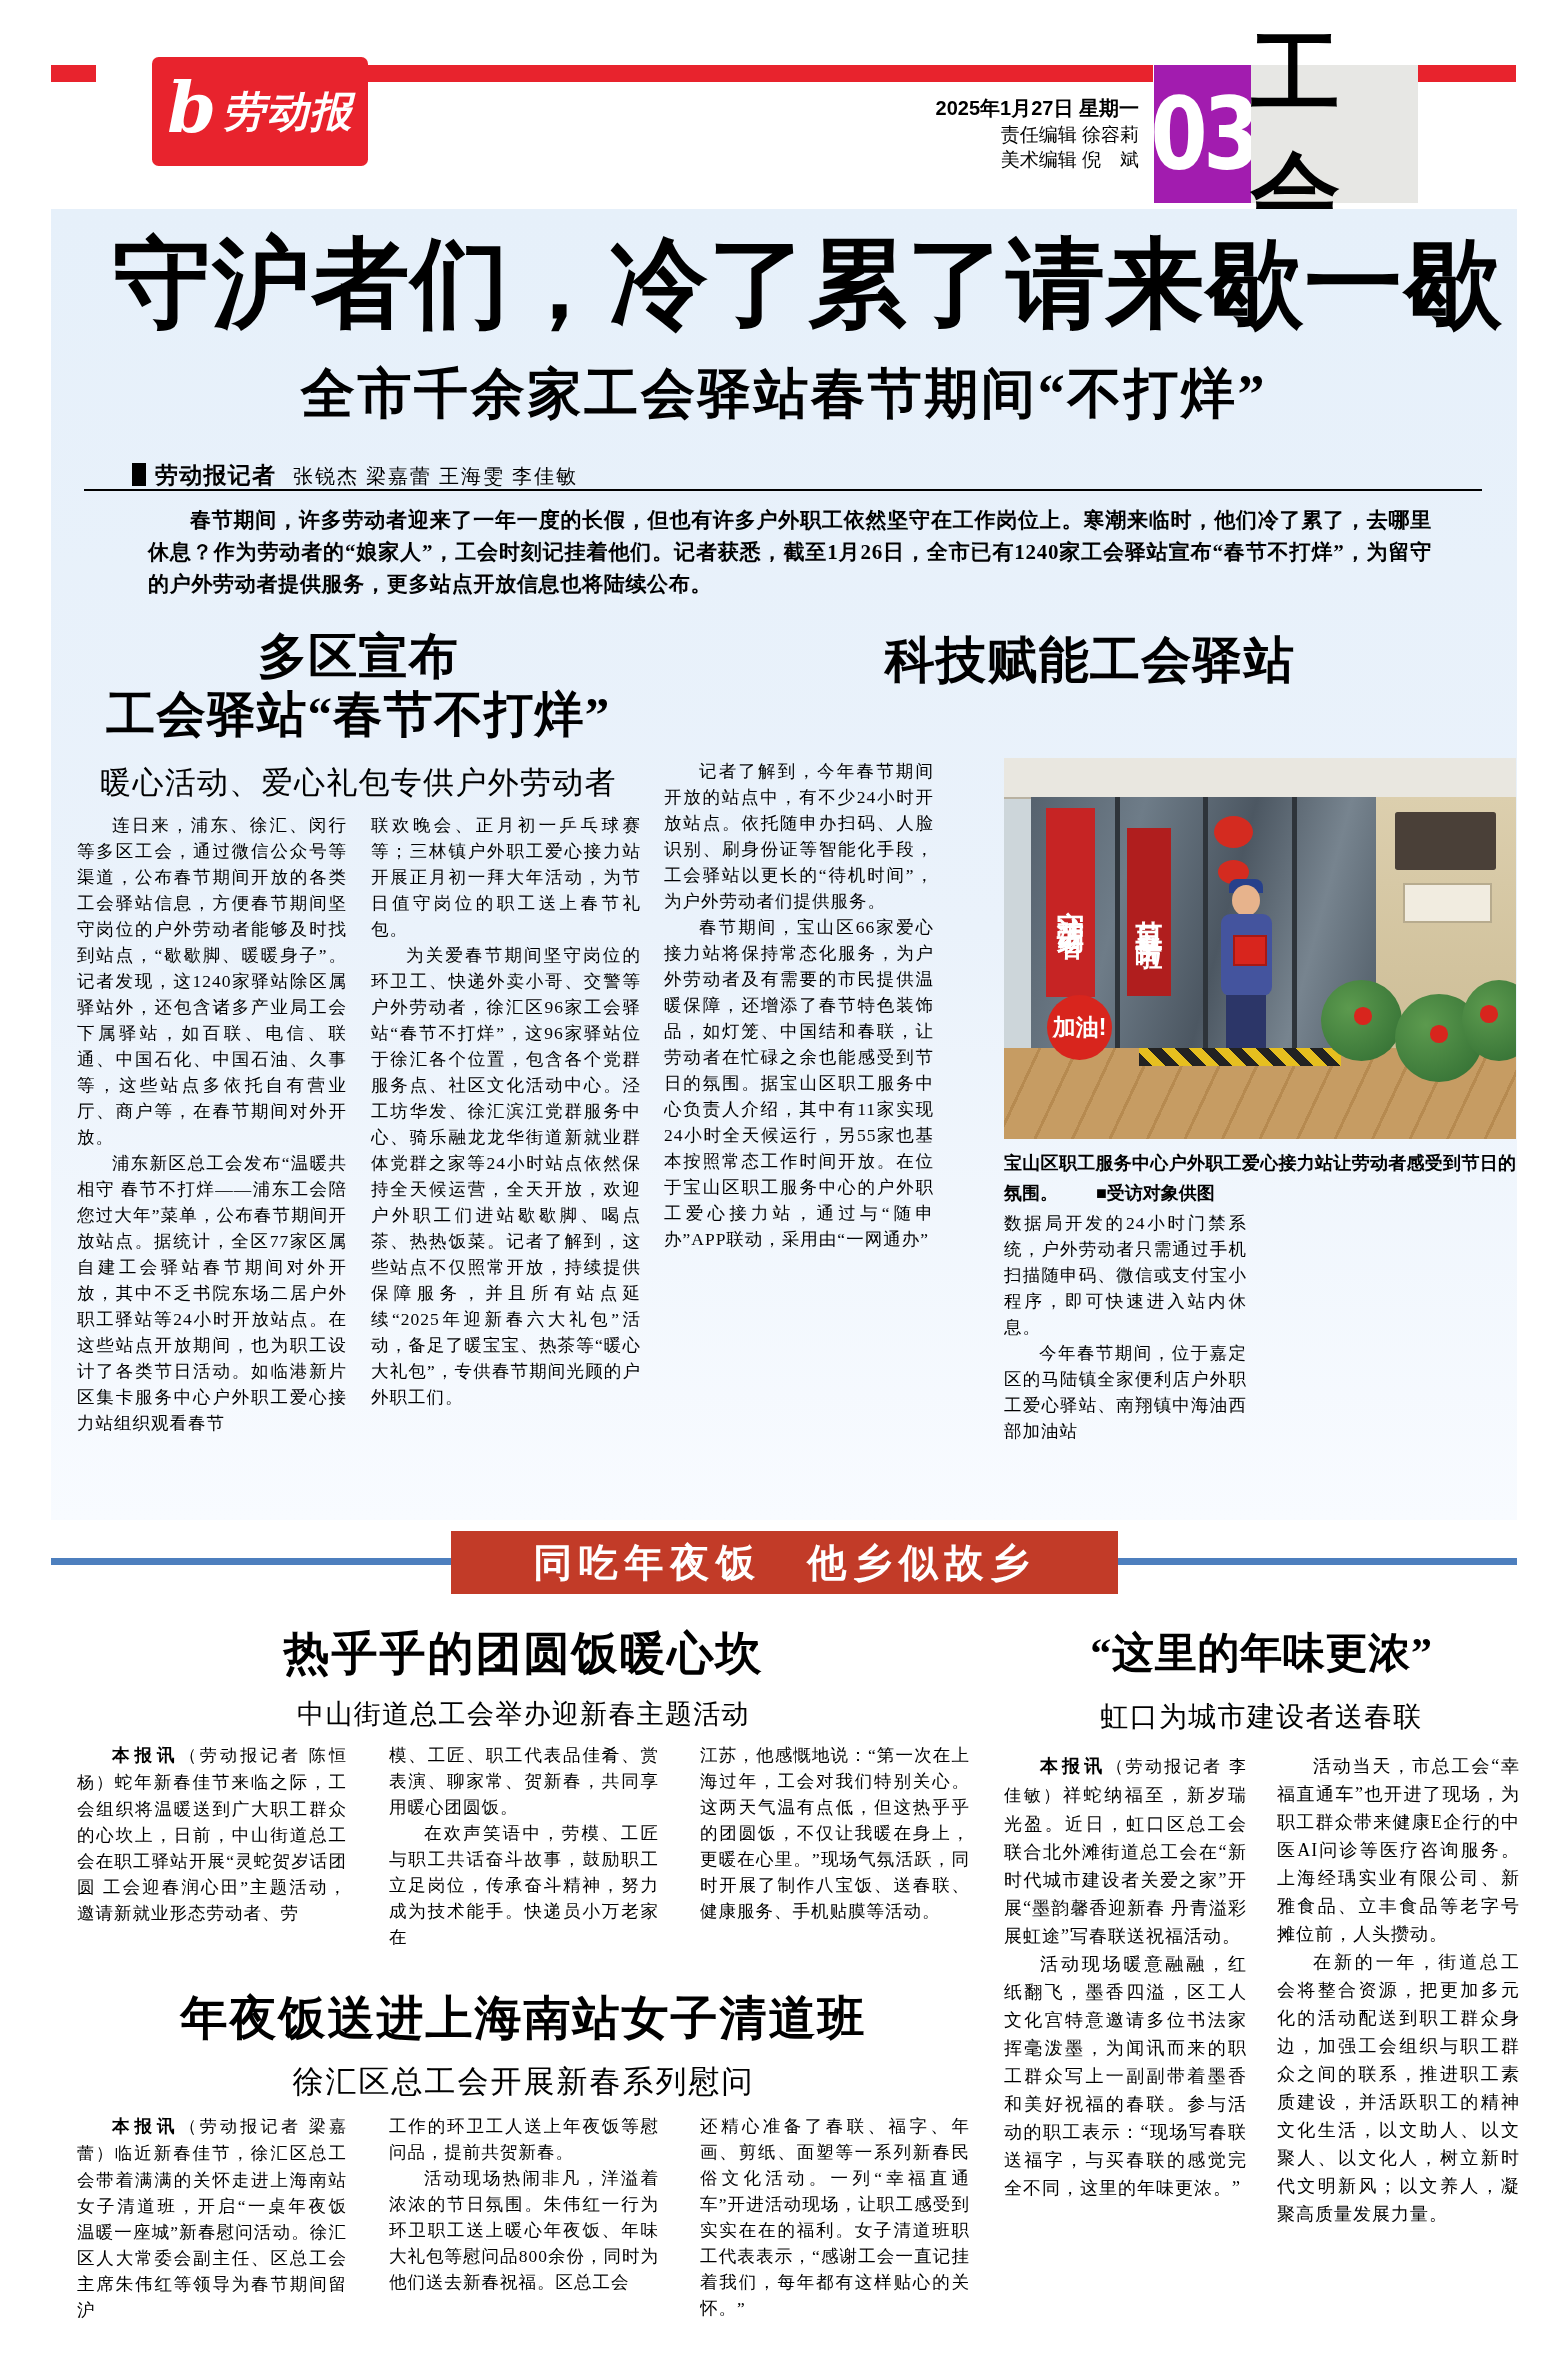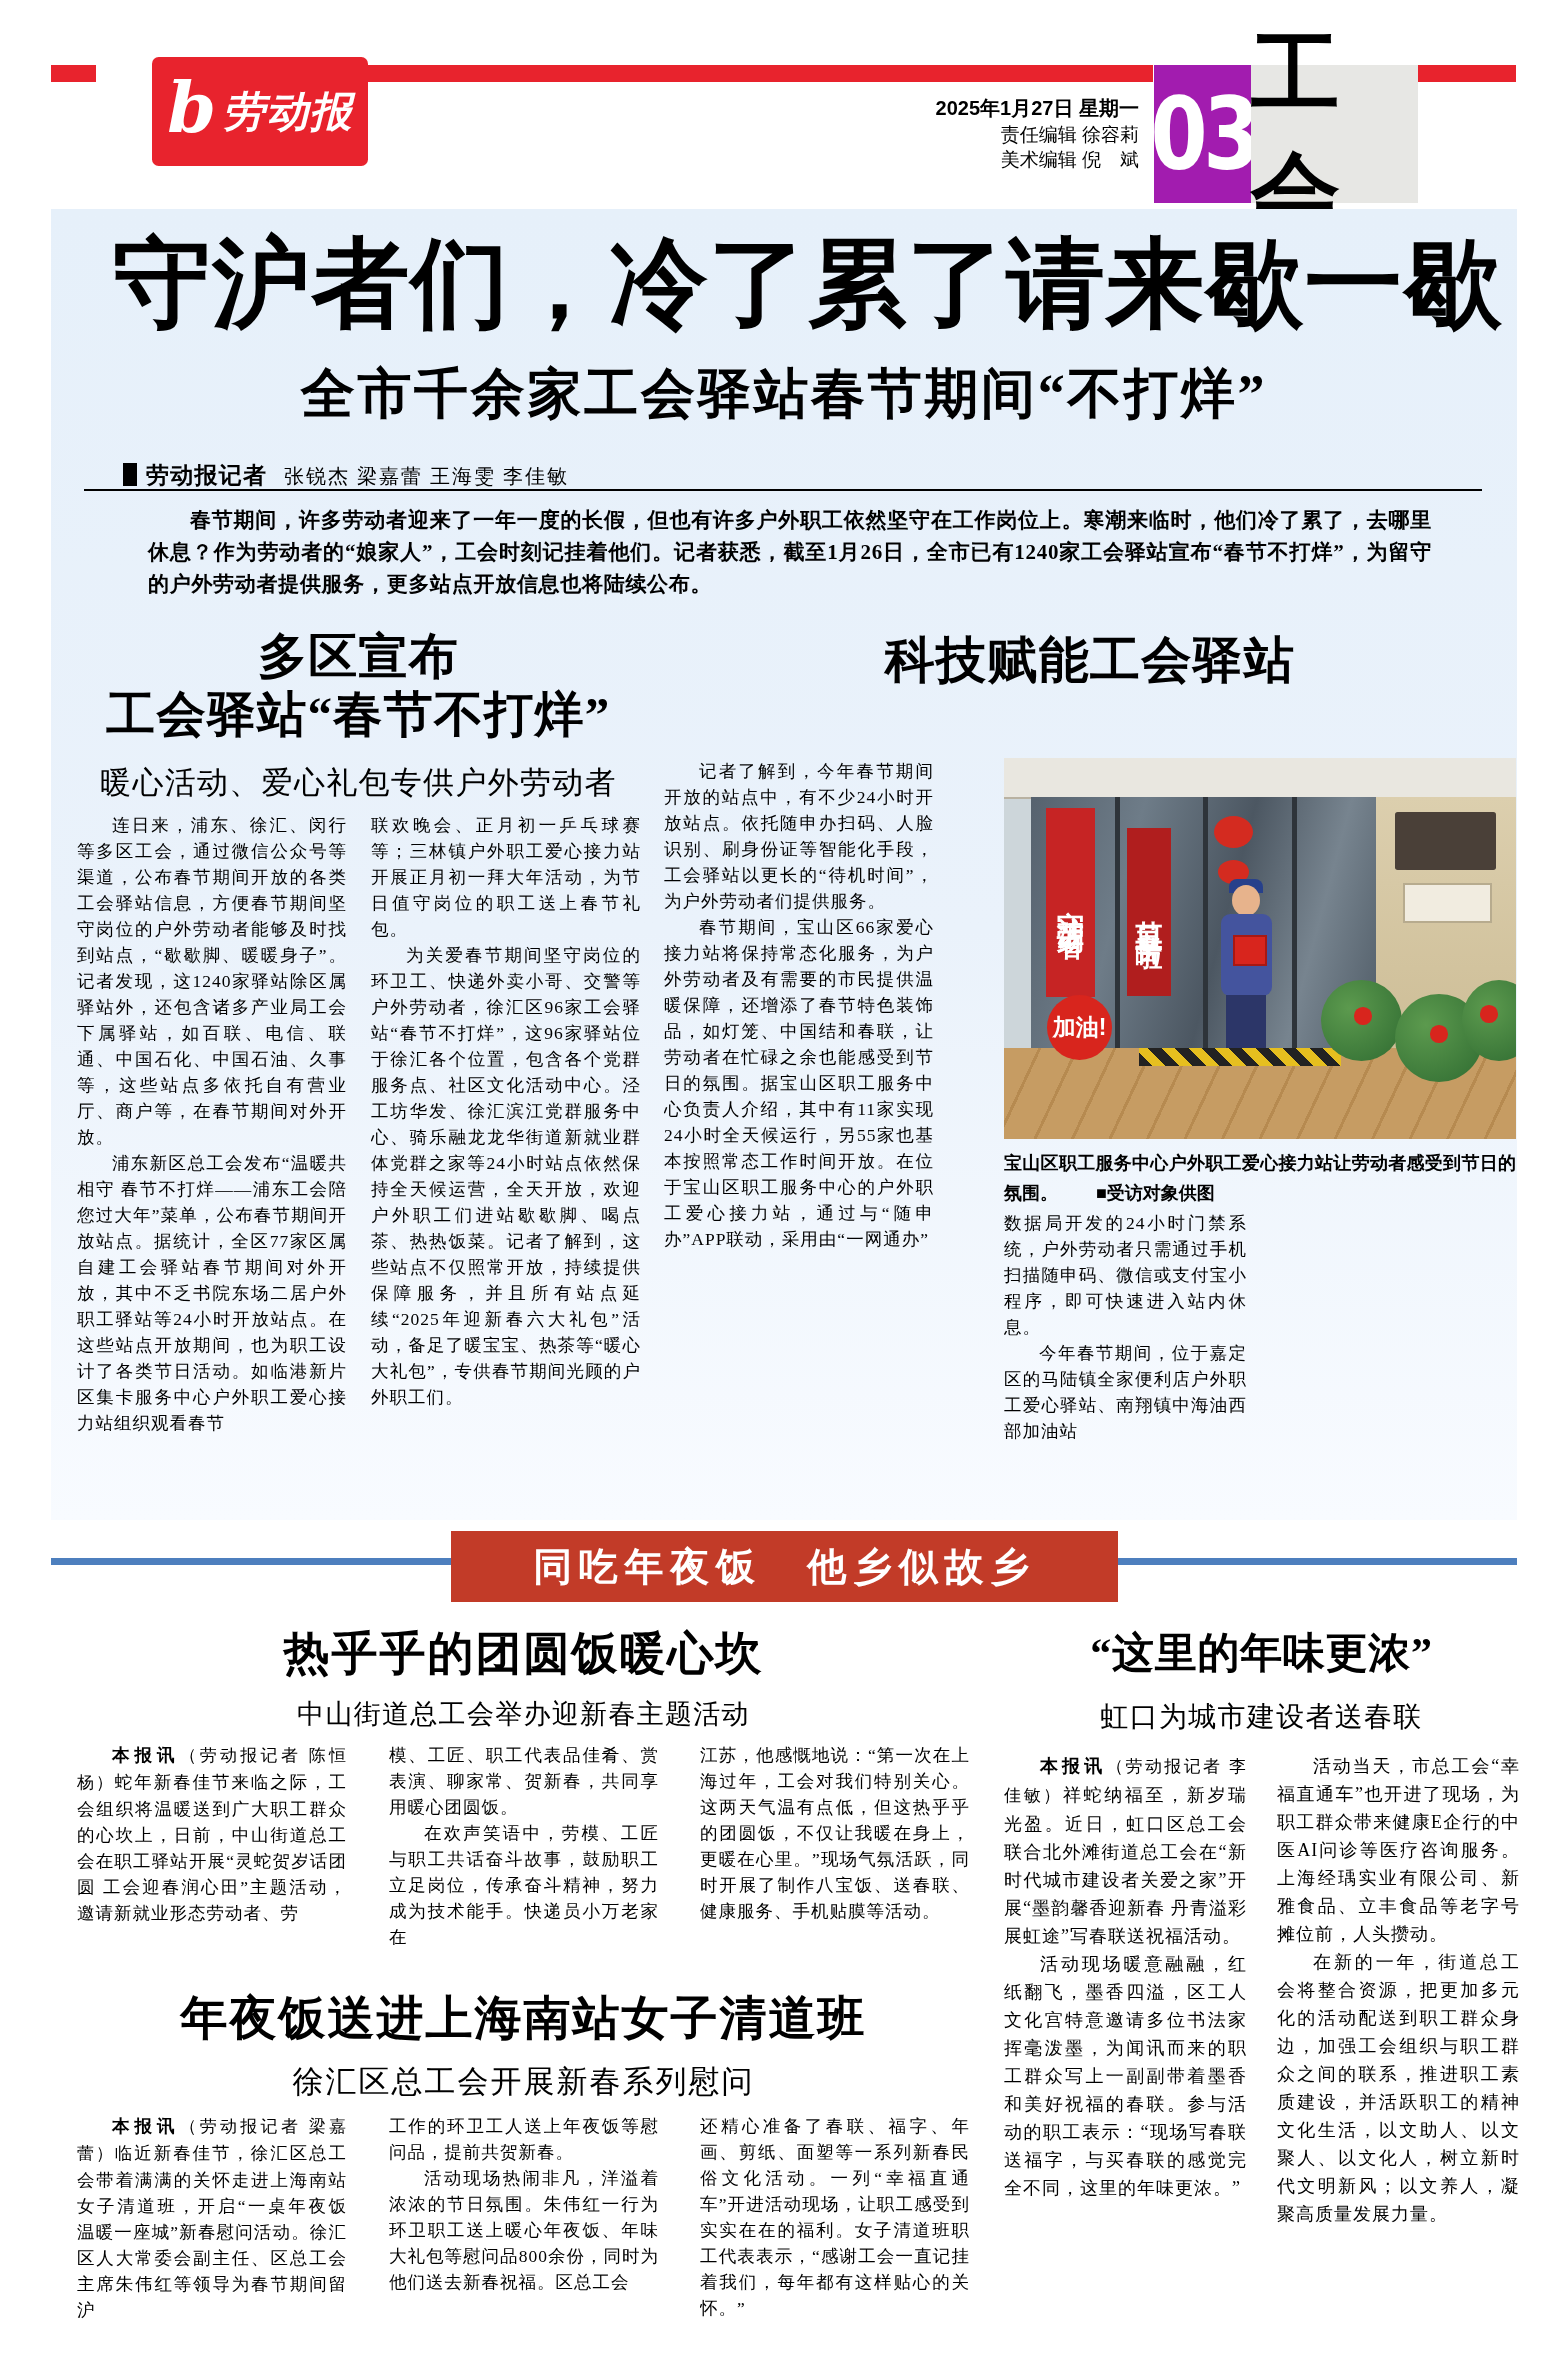--- a/index.html
+++ b/index.html
@@ -29,21 +29,21 @@
     display:flex; align-items:center; justify-content:center; }
   .section-box span { font:700 89px "Liberation Sans","DejaVu Sans",sans-serif; letter-spacing:4px; }
 
   
   .panel { position:absolute; left:51px; top:209px; width:1466px; height:1311px;
     background:linear-gradient(#e6f0fa 0%, #eaf2fb 55%, #f8fbff 100%); }
   .main-headline { position:absolute; left:51px; top:217px; width:1466px; text-align:center;
     font-size:98px; font-weight:900; letter-spacing:1.3px; line-height:135px;margin-left:24px; }
   .sub-headline { position:absolute; left:51px; top:361px; width:1466px; text-align:center;
     font-size:54px; font-weight:700; letter-spacing:2.7px; line-height:67px; }
-  .byline { position:absolute; left:79px; top:460px; font-size:23px;padding-left:44px; }
+  .byline { position:absolute; left:88px; top:460px; font-size:23px;padding-left:44px; }
   .byline .sq { display:inline-block; width:13.5px; height:23px; background:#000; margin-right:9.4px; vertical-align:-2.7px; }
   .byline .lbl { font-weight:700; letter-spacing:1.3px; }
   .byline .names { font-size:20px; margin-left:10.8px; letter-spacing:2px; }
   .byrule { position:absolute; left:84px; top:489px; width:1398px; height:2px; background:#000; }
   .lead { position:absolute; left:148px; top:504px; width:1284px;
     font-size:21px; font-weight:700; line-height:32px; text-align:justify; text-indent:2em; letter-spacing:0.7px; }
 
   .ls-head { position:absolute; left:77px; top:628px; width:563px; text-align:center; }
   .ls-head .h { font-size:49px; font-weight:900; line-height:58px; letter-spacing:1.3px; }
   .ls-head .s { font-size:31px; font-weight:400; margin-top:17.5px; letter-spacing:1.3px; }
@@ -90,21 +90,21 @@
   .ph-step { position:absolute; left:135px; top:290px; width:202px; height:17.5px;
     background:repeating-linear-gradient(45deg,#222 0 9.4px,#e6bf1f 9.4px 19px); }
   .ph-plant { position:absolute; border-radius:50%; background:radial-gradient(circle at 35% 35%,#5c9a4e,#2f6b31); }
   .ph-bow { position:absolute; width:17.5px; height:17.5px; background:#d8251d; border-radius:50%; }
   .caption { position:absolute; left:1004px; top:1148px; width:512px;
     font:700 18px "Liberation Sans","DejaVu Sans",sans-serif; line-height:30px; text-align:justify; }
   .caption .credit { font-weight:900; margin-left:38px; }
 
   
   .blue-line { position:absolute; left:51px; top:1558px; width:1466px; height:7.4px; background:#4d7fbe; }
-  .banner-box { position:absolute; left:451px; top:1531px; width:667px; height:71px; background:#c23b28;
+  .banner-box { position:absolute; left:451px; top:1531px; width:667px; height:63px; background:#c23b28;
     display:flex; align-items:center; justify-content:center; }
   .banner-box span { color:#fff; font-size:39px; font-weight:900; letter-spacing:6.7px; }
 
   
   .sa-head { position:absolute; left:77px; top:1623px; width:893px; text-align:center; }
   .sa-head .h { font-size:46px; font-weight:900; letter-spacing:2px; line-height:62px; }
   .sa-head .s { font-size:27px; margin-top:10.8px; letter-spacing:1.3px; }
   .sc-head { position:absolute; left:1004px; top:1623px; width:515px; text-align:center; }
   .sc-head .h { font-size:42px; font-weight:900; letter-spacing:0.7px; line-height:61px; }
   .sc-head .s { font-size:28px; margin-top:13.5px; letter-spacing:1.3px; }

